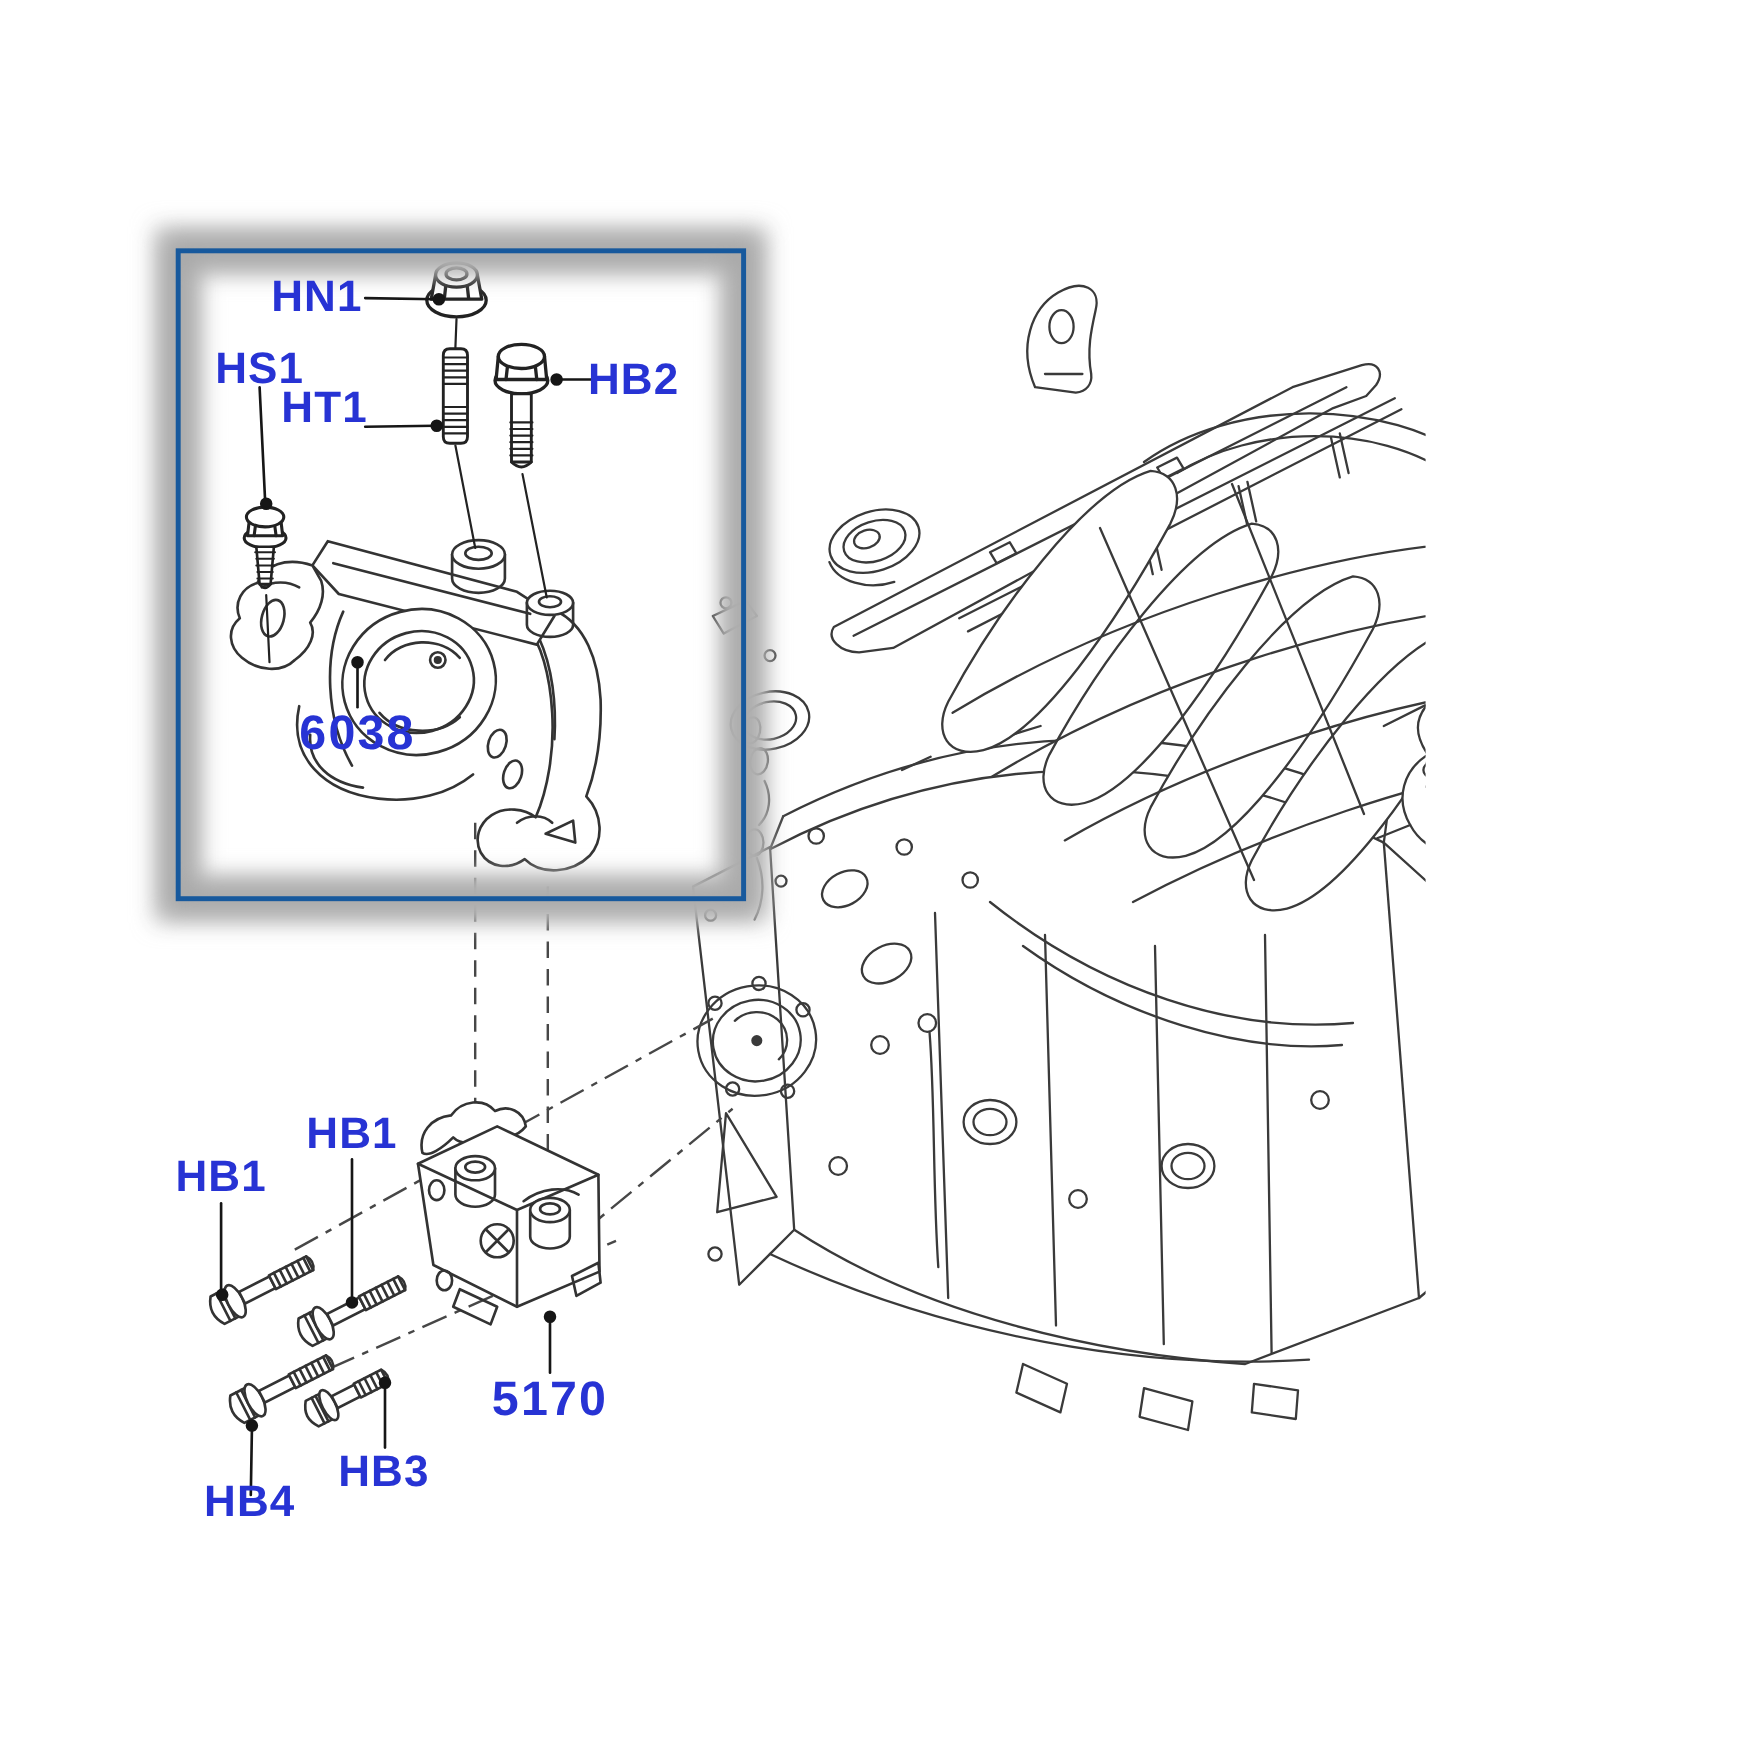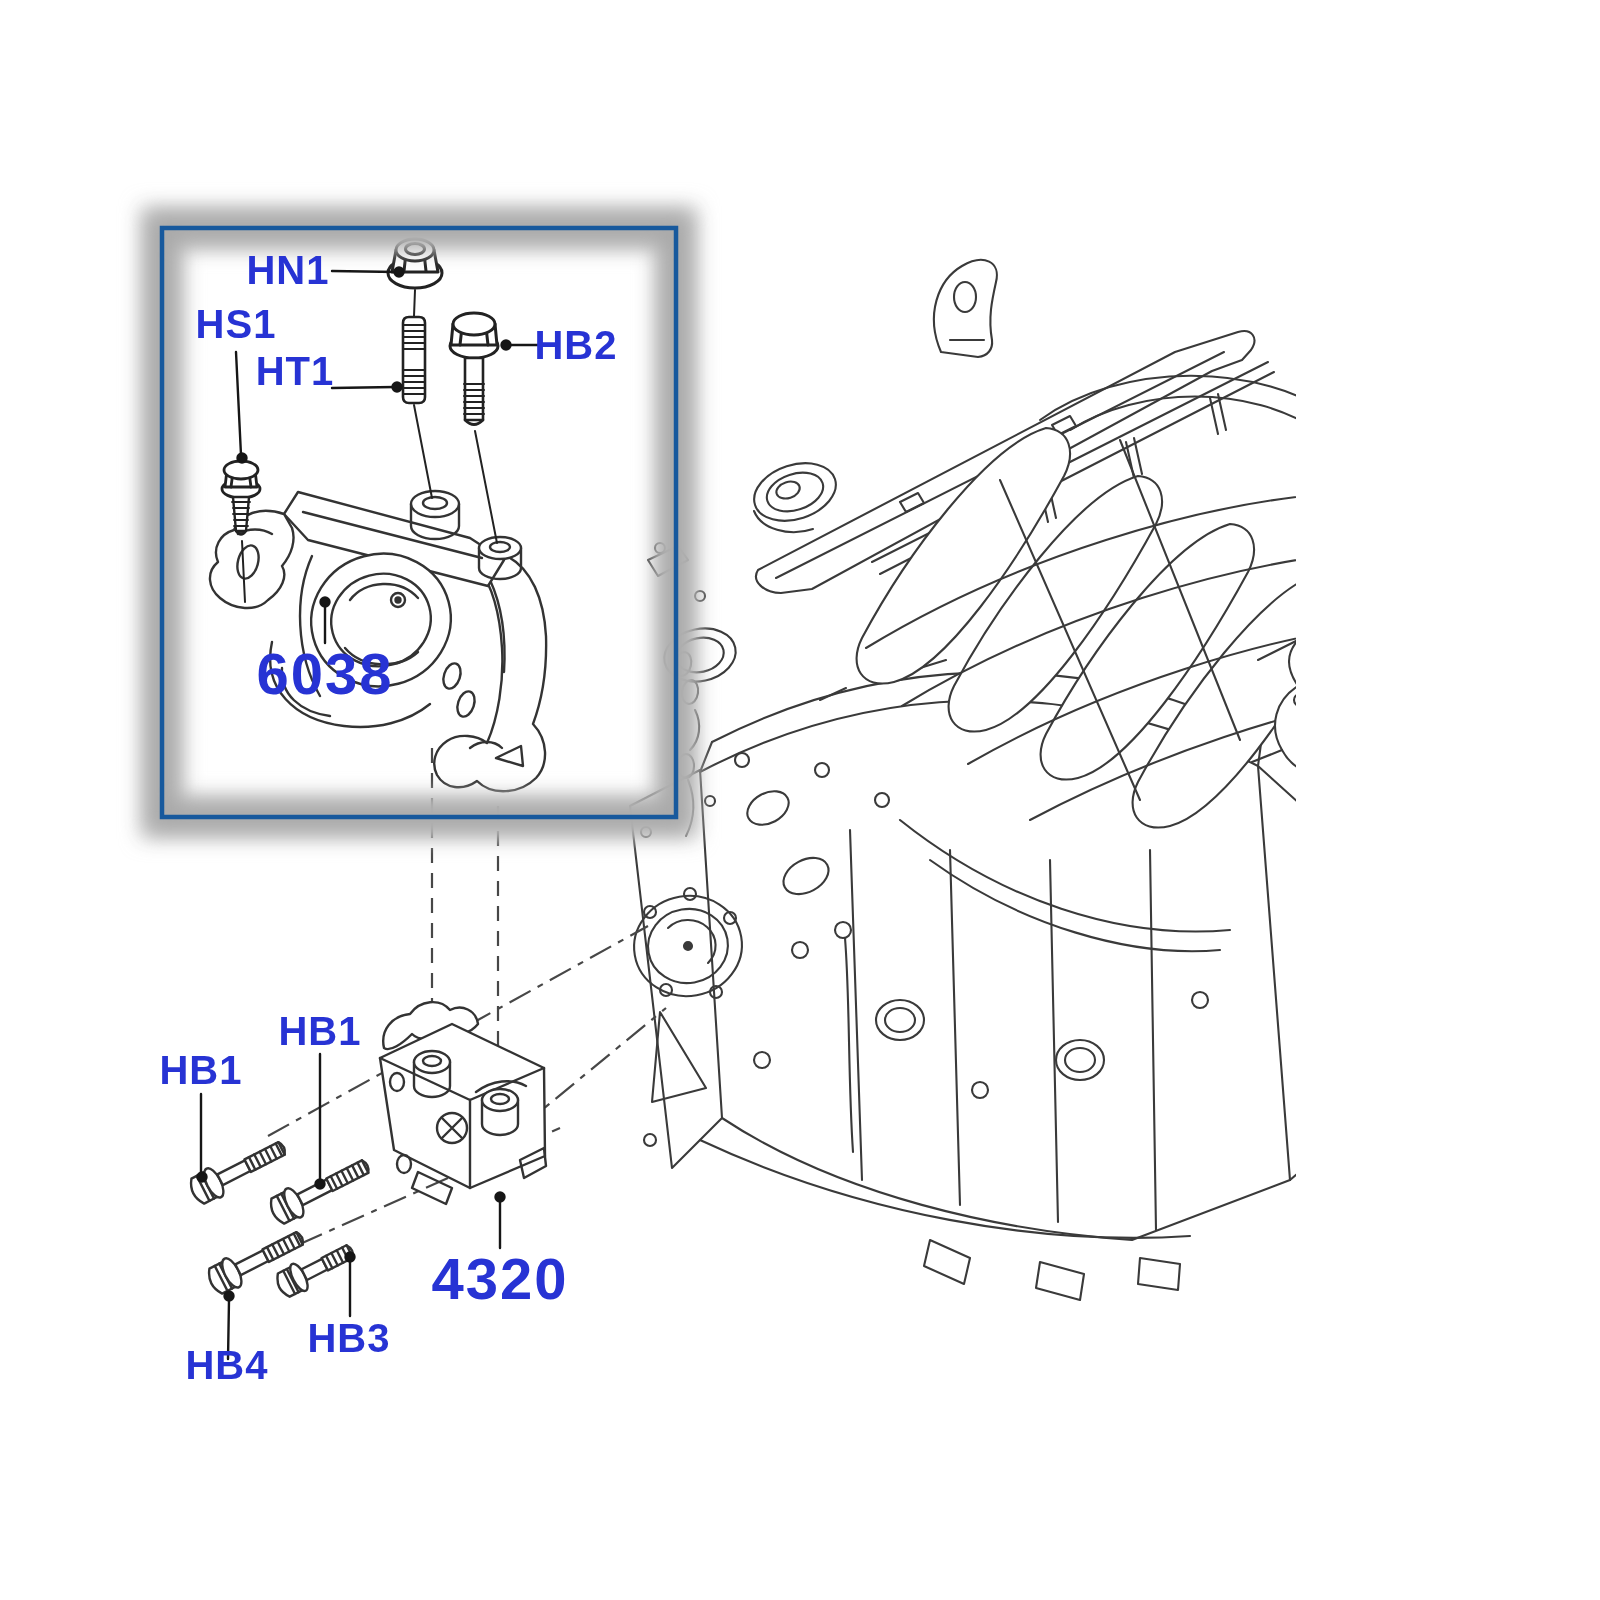--- a/index.html
+++ b/index.html
@@ -2,21 +2,21 @@
 <html><head>
 <meta charset="utf-8">
 <style>
   html,body{margin:0;padding:0;background:#fff;}
   .stage{position:relative;width:1296px;height:1600px;background:#ffffff;overflow:hidden;
          font-family:"Liberation Sans", sans-serif;}
   .stage svg{position:absolute;left:0;top:0;}
   .callout{position:absolute;transform:translateX(-50%);line-height:1;
            font-weight:bold;font-size:40px;letter-spacing:1px;color:#2733d4;
            white-space:nowrap;user-select:none;}
-  .part-number{font-size:58px;letter-spacing:2px;}
+  .part-number{font-size:44px;letter-spacing:2px;}
 </style>
 </head>
 <body>
 
 <div class="stage">
 
 <svg width="1600" height="1600" viewBox="0 0 1600 1600">
   <defs>
     <filter id="glowBlur" x="-10%" y="-10%" width="120%" height="120%">
       <feGaussianBlur stdDeviation="10"></feGaussianBlur>
@@ -314,23 +314,23 @@
     <path d="M228,1359 L229,1300" fill="none"></path>
         <circle cx="229" cy="1296" r="4.5"></circle>
     <path d="M350,1316 L350,1261" fill="none"></path>
         <circle cx="350" cy="1257" r="4.5"></circle>
     <path d="M500,1248 L500,1201" fill="none"></path>
         <circle cx="500" cy="1197" r="4.5"></circle>
   </g>
 </svg>
 
 <div class="callout" style="left:288px;top:250px">HN1</div>
-<div class="callout" style="left:236px;top:304px">HS1</div>
+<div class="callout" style="left:236px;top:315px">HS1</div>
 <div class="callout" style="left:295px;top:351px">HT1</div>
 <div class="callout" style="left:576px;top:325px">HB2</div>
 <div class="callout part-number" style="left:325px;top:645px">6038</div>
 <div class="callout" style="left:201px;top:1050px">HB1</div>
 <div class="callout" style="left:320px;top:1011px">HB1</div>
 <div class="callout" style="left:227px;top:1345px">HB4</div>
 <div class="callout" style="left:349px;top:1318px">HB3</div>
-<div class="callout part-number" style="left:500px;top:1250px">4320</div>
+<div class="callout part-number" style="left:500px;top:1250px">5170</div>
 
 </div>
 
 </body></html>

